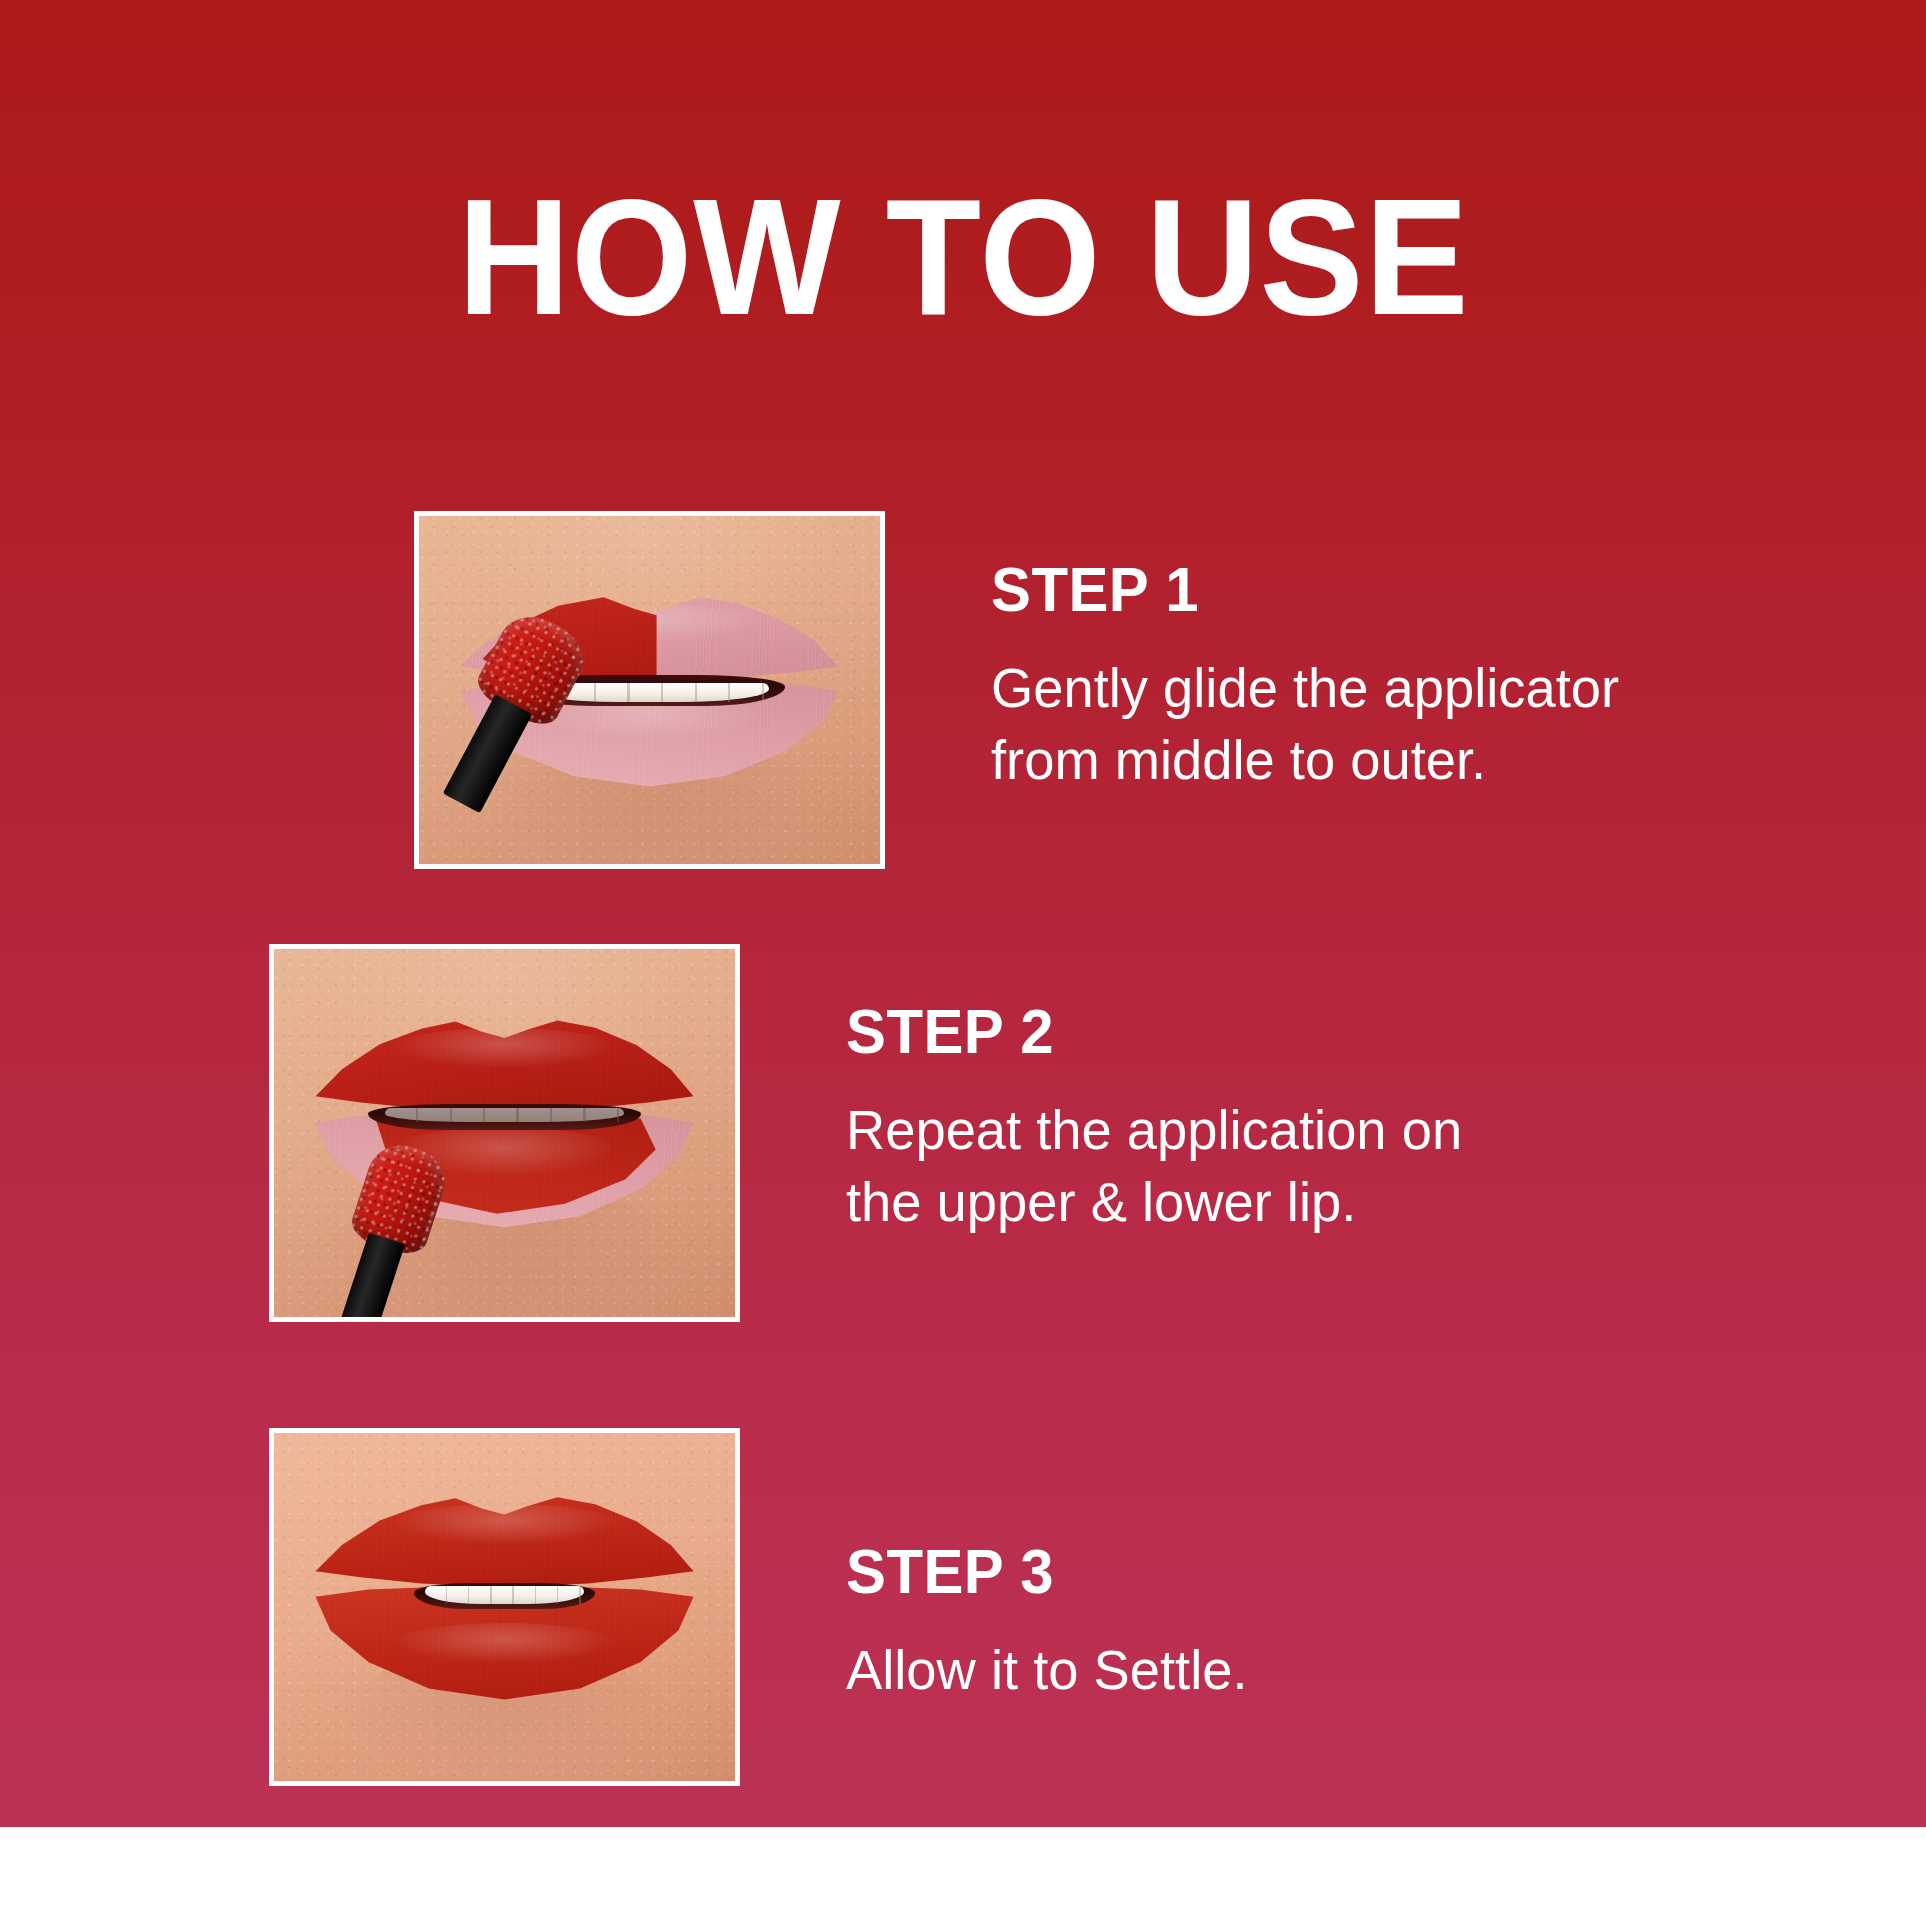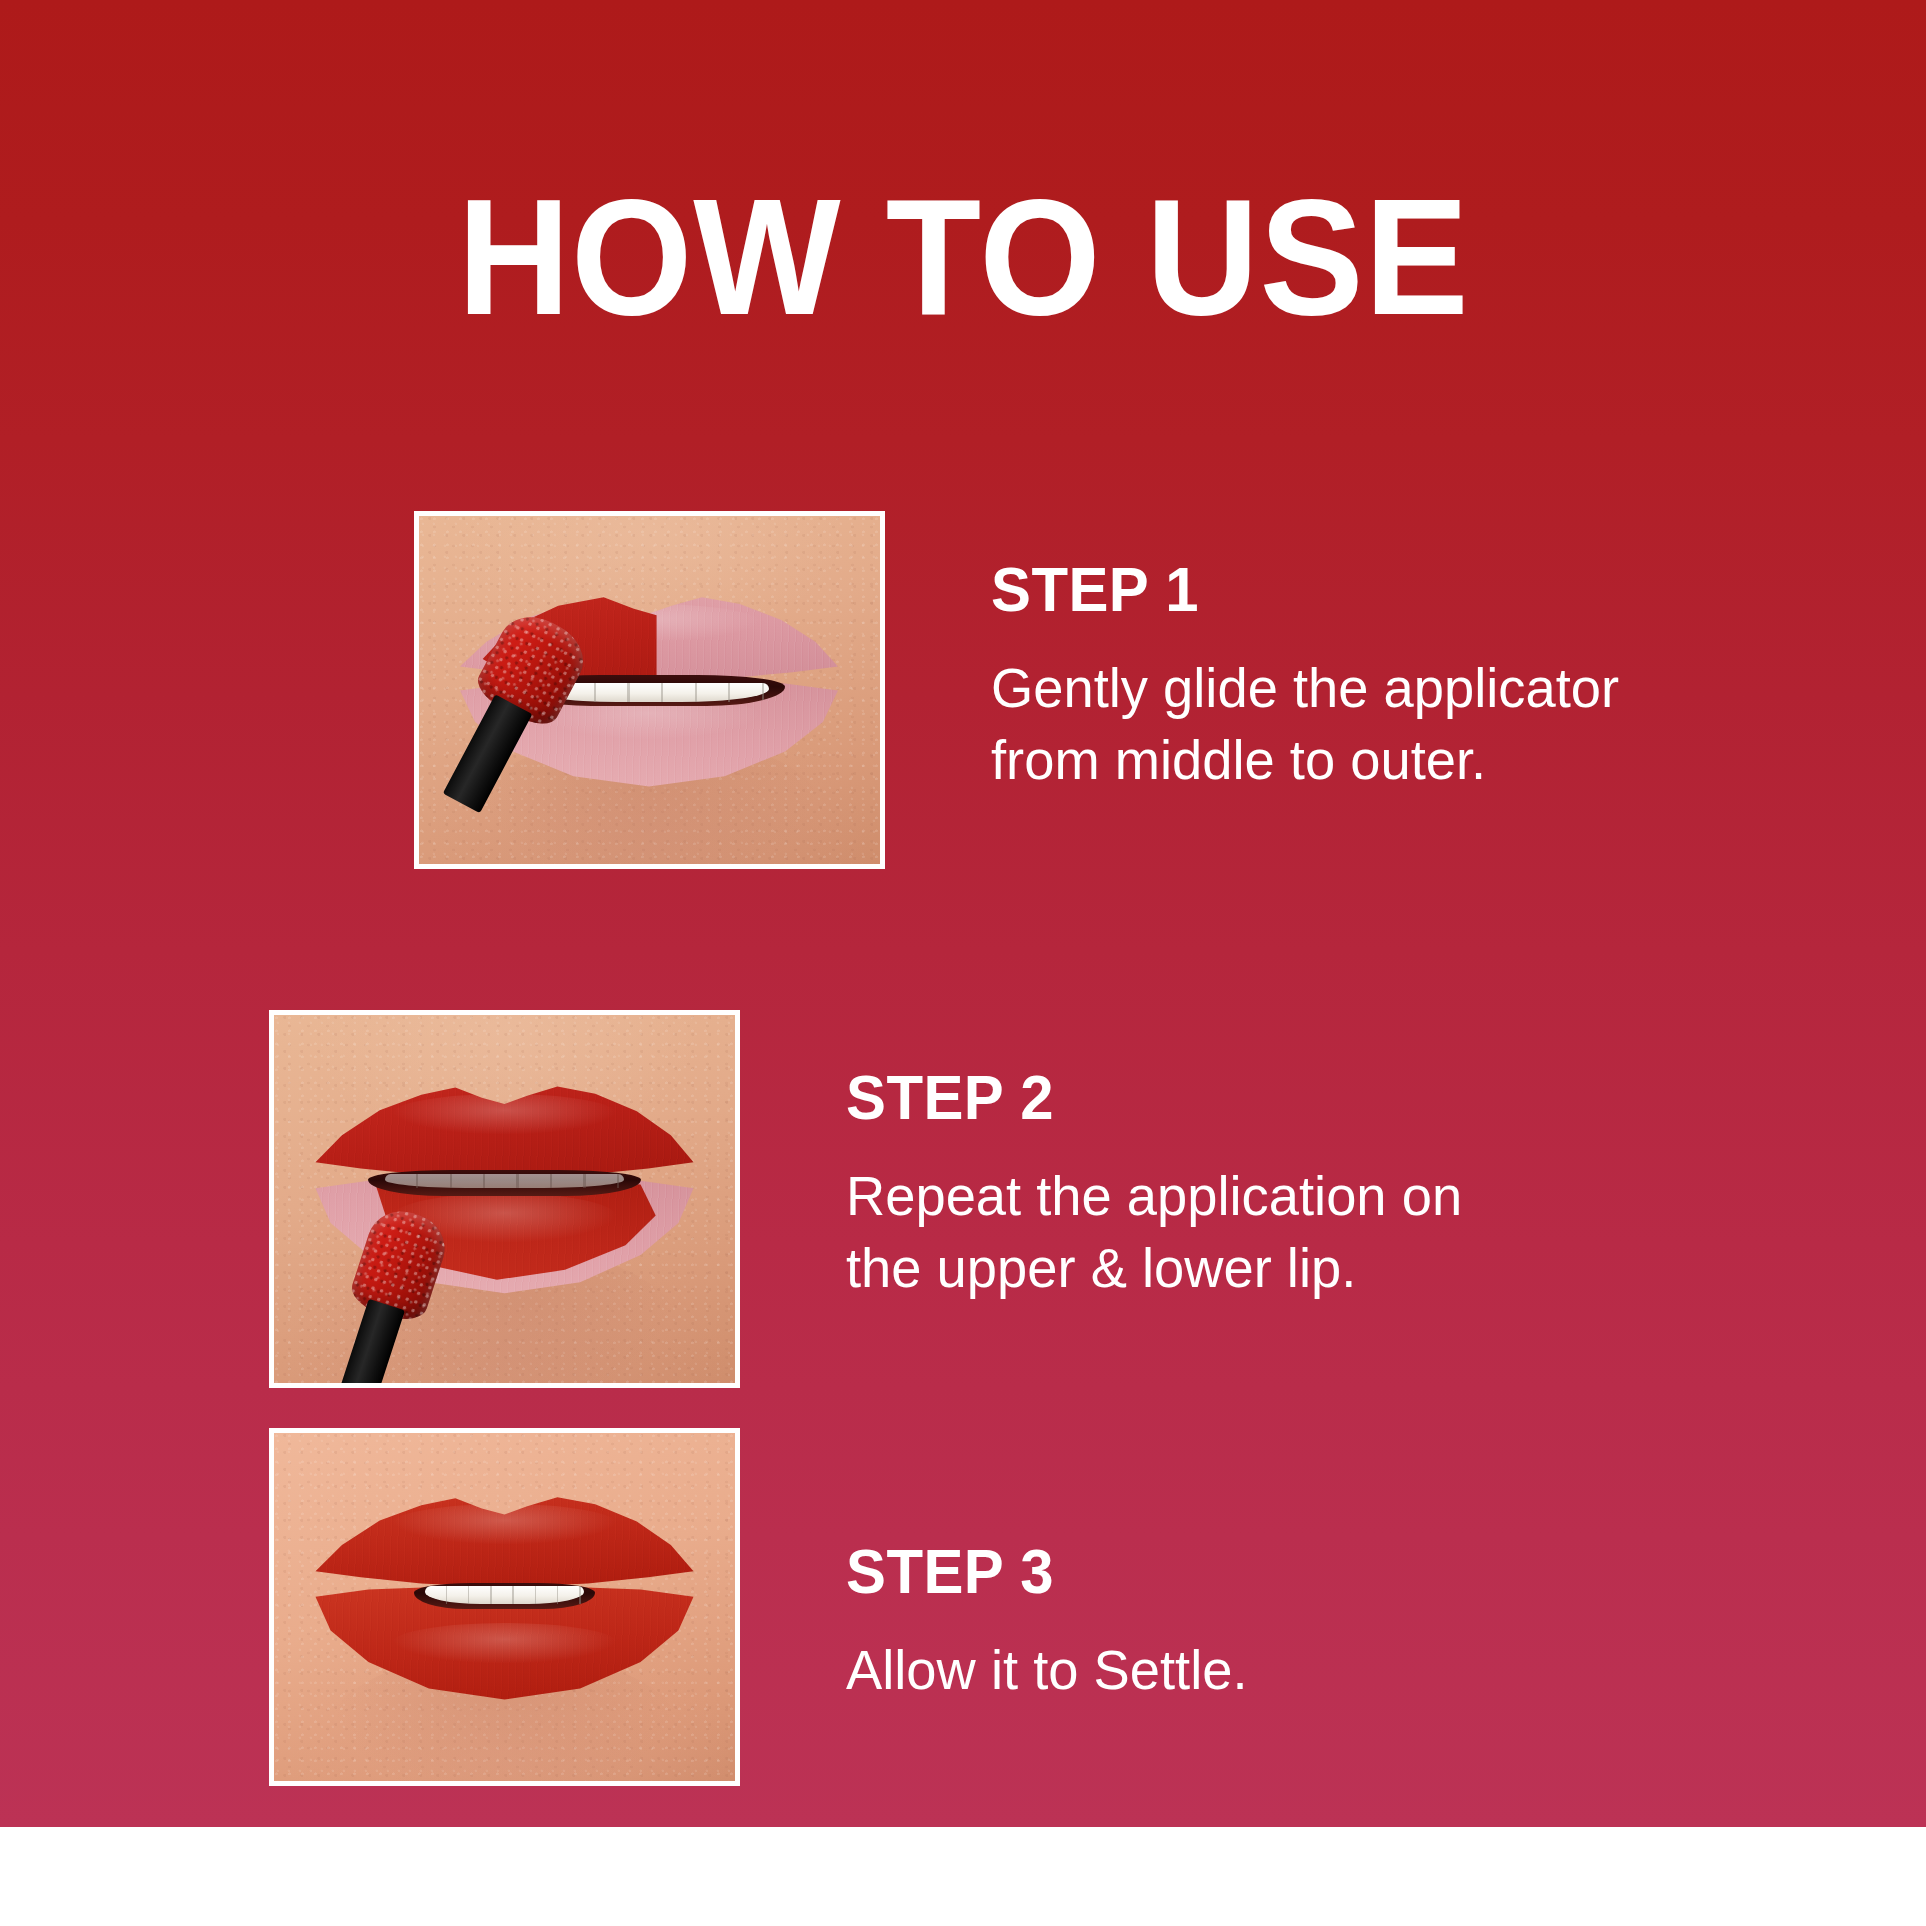--- a/index.html
+++ b/index.html
@@ -49,21 +49,21 @@
 
   
   .row {
     position: absolute;
     left: 0;
     width: 1927px;
     display: flex;
     align-items: flex-start;
   }
   #row-0 { top: 511px; justify-content: center; }
-  #row-1 { top: 1010px; }
+  #row-1 { top: 944px; }
   #row-2 { top: 1428px; }
 
   .photo-frame {
     position: relative;
     margin-left: 269px;
     width: 461px;
     height: 348px;
     border: 5px solid #ffffff;
     box-sizing: content-box;
     background: #e6b79a;

